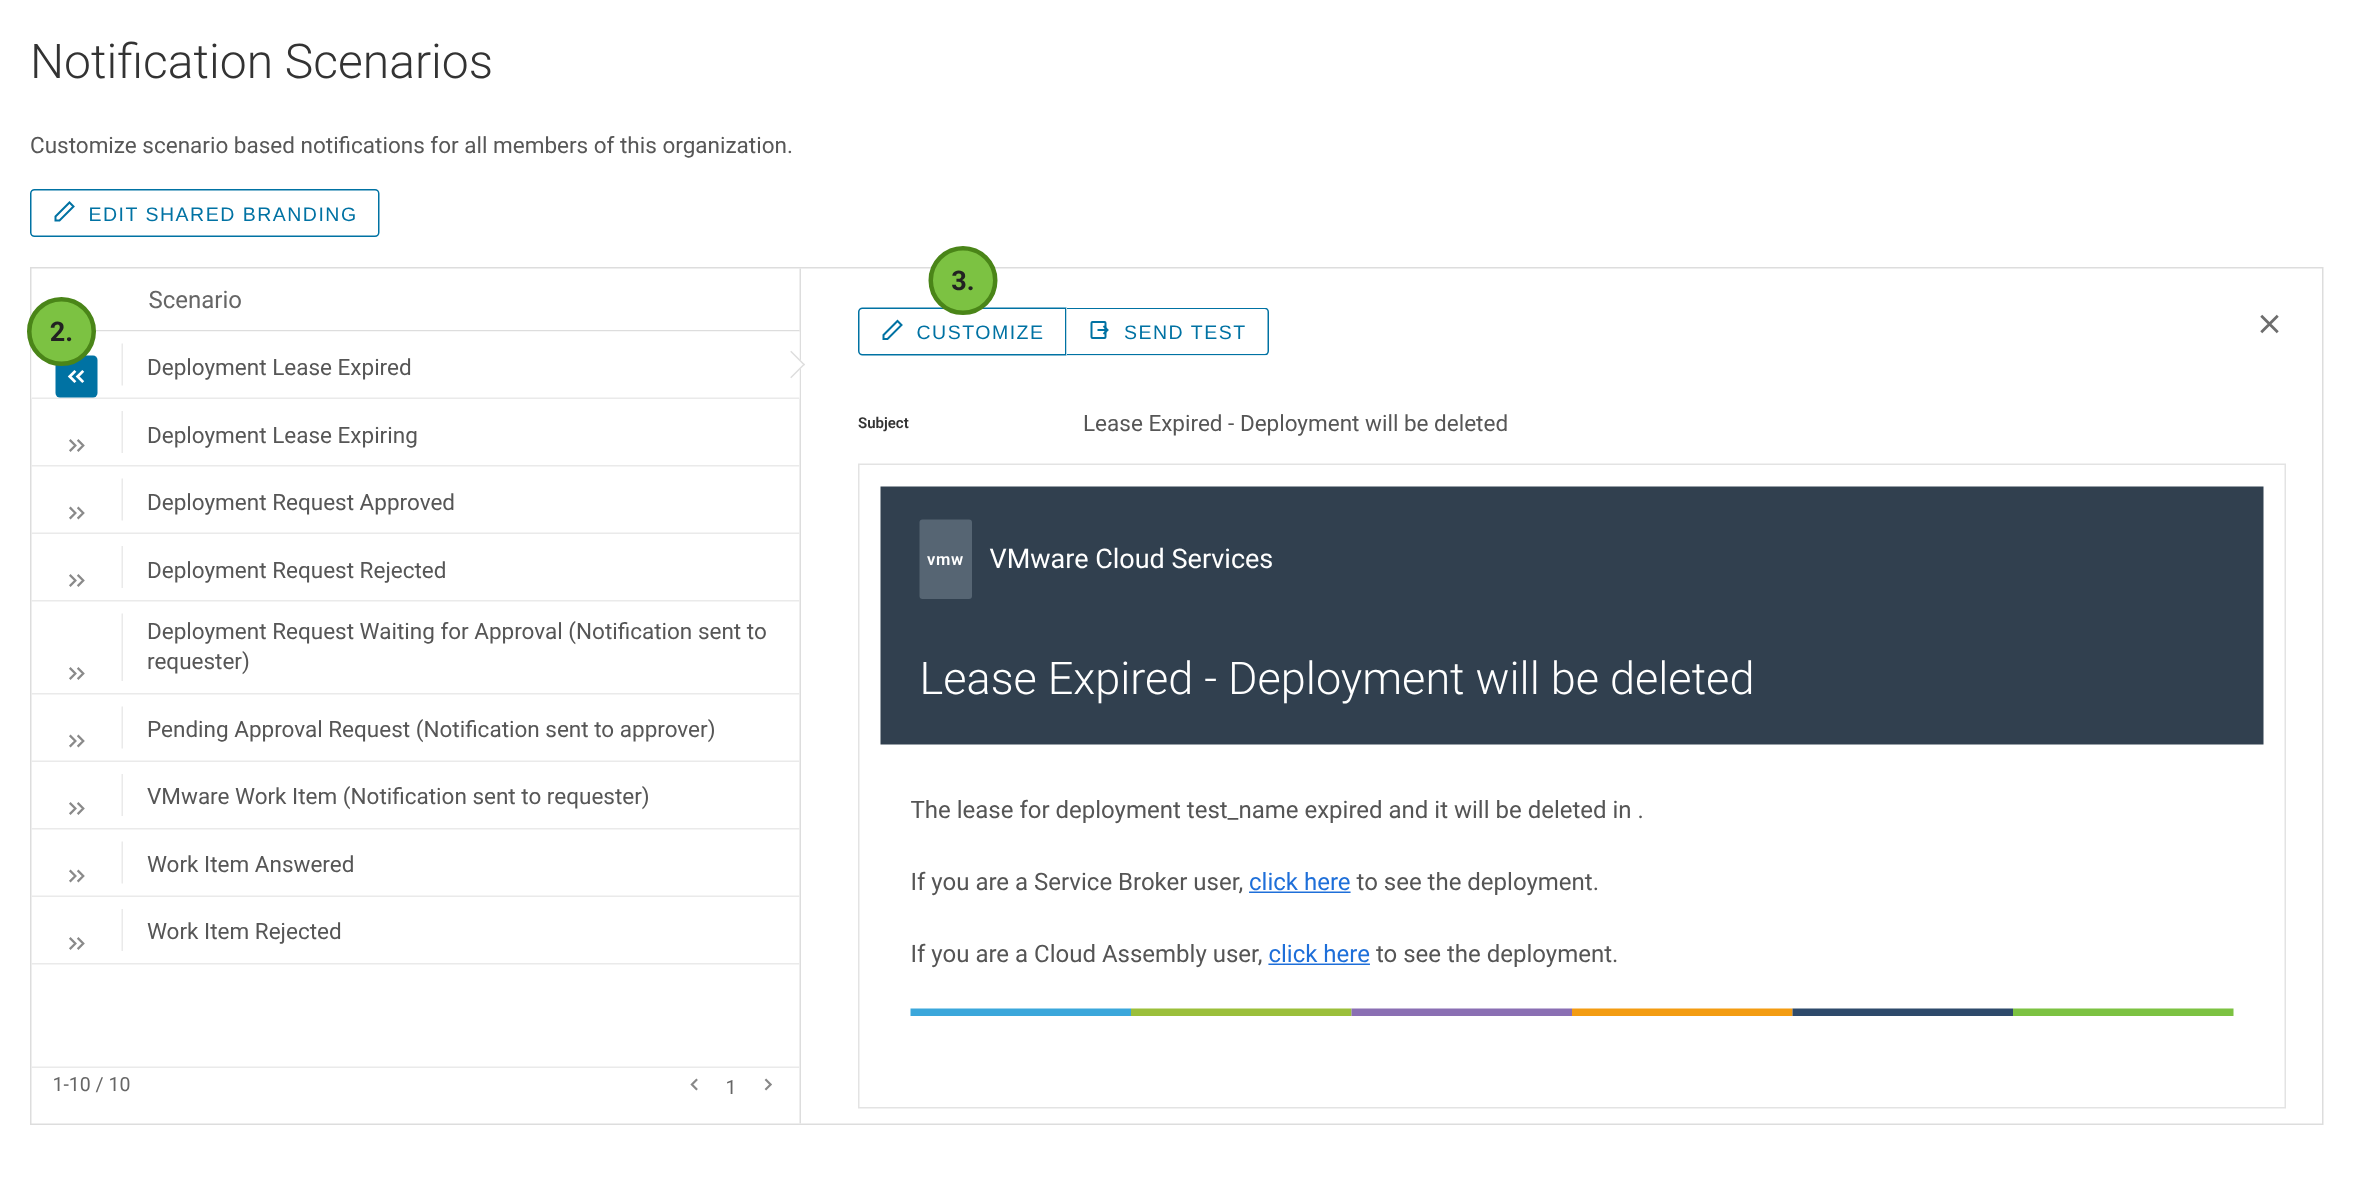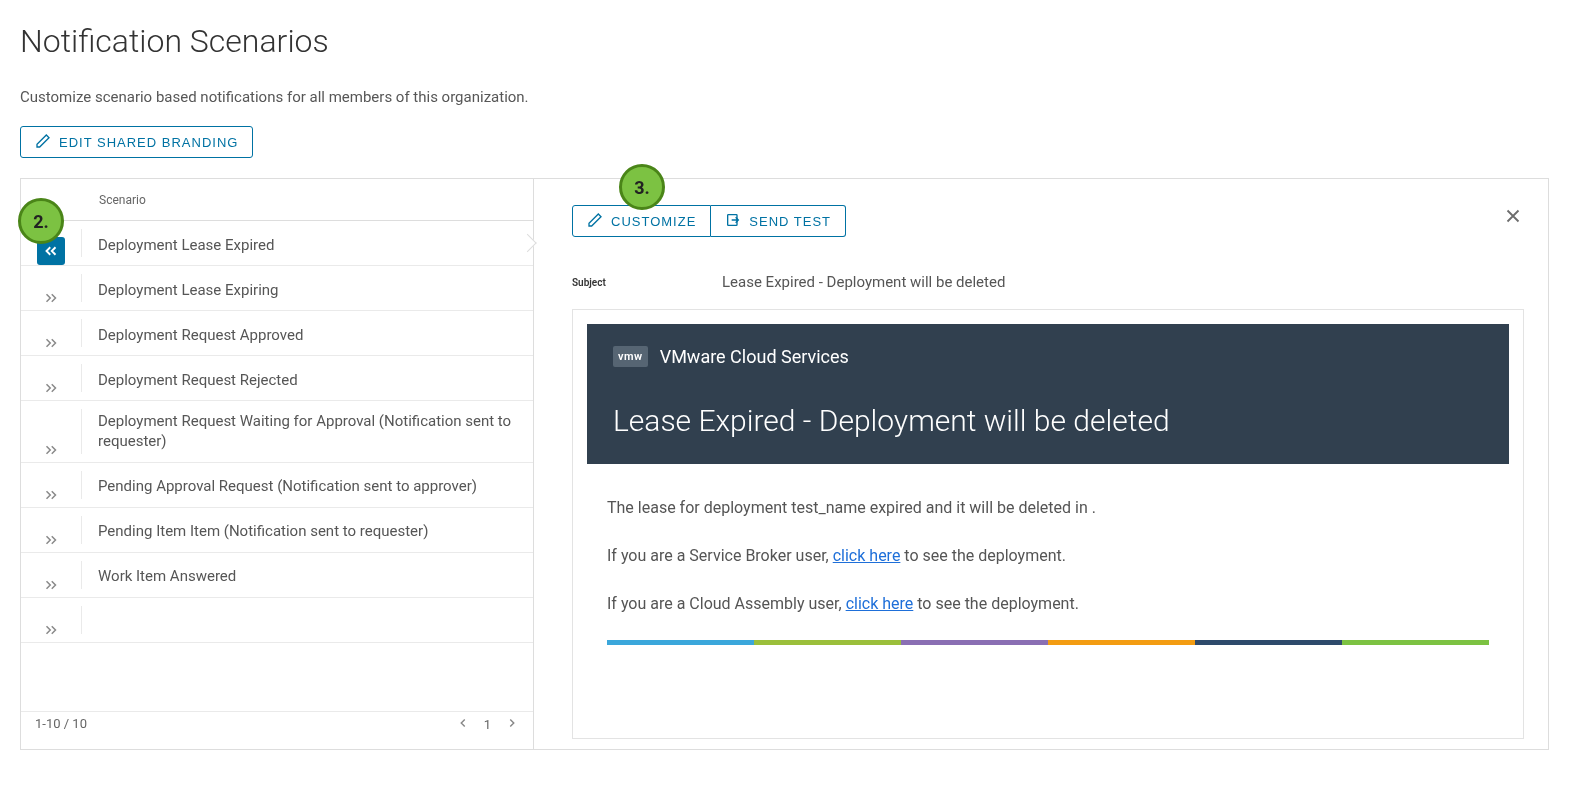--- a/index.html
+++ b/index.html
@@ -58,21 +58,21 @@
       display: flex;
       flex-direction: column;
       position: relative;
     }
     .th-row {
       display: flex;
       align-items: center;
       height: 42px;
       border-bottom: 1px solid #ddd;
       padding-left: 78px;
-      font-size: 12px;
+      font-size: 16px;
       color: #666;
     }
     .row {
       display: flex;
       align-items: flex-end;
       min-height: 45px;
       border-bottom: 1px solid #eaeaea;
       cursor: pointer;
       position: relative;
     }
@@ -170,21 +170,21 @@
     }
     .preview-inner { width: 100%; }
     .email-header {
       background: #31404f;
       color: #fff;
       padding: 22px 26px 26px 26px;
     }
     .brand { display:flex; align-items:center; gap:12px; font-size:18px; margin-bottom: 36px;}
     .brand-logo {
       background:#566573; color:#fff; font-size:11px; font-weight:600;
-      padding: 4px 5px; border-radius:2px; letter-spacing:0.5px;
+      padding: 20px 5px; border-radius:2px; letter-spacing:0.5px;
     }
     .email-title { font-size: 30px; font-weight: 300; }
     .email-body { padding: 32px 20px 10px 20px; font-size: 16px; color:#555; line-height: 1.5;}
     .email-body p { margin-bottom: 24px; }
     .email-body strong { font-weight: 400; }
     .email-body a { color: #1e6fd9; }
     .stripe { display:flex; height:5px; margin: 0 0 0 0;}
     .stripe span { flex:1; }
 
     .callout {
@@ -293,40 +293,41 @@
       <div class="label">Pending Approval Request (Notification sent to approver)</div>
     </div>
     <div class="row">
       <div class="expander-cell">
           <span class="expander-chevron"><svg width="18" height="18" viewBox="0 0 24 24" fill="none" stroke="currentColor" stroke-width="2">
               <path d="M6 17l5-5-5-5"></path>
               <path d="M13 17l5-5-5-5"></path>
             </svg></span>
         </div>
       <div class="divider"></div>
-      <div class="label">Pending Item Item (Notification sent to requester)</div>
+      <div class="label">VMware Work Item (Notification sent to requester)</div>
     </div>
     <div class="row">
       <div class="expander-cell">
           <span class="expander-chevron"><svg width="18" height="18" viewBox="0 0 24 24" fill="none" stroke="currentColor" stroke-width="2">
               <path d="M6 17l5-5-5-5"></path>
               <path d="M13 17l5-5-5-5"></path>
             </svg></span>
         </div>
       <div class="divider"></div>
       <div class="label">Work Item Answered</div>
     </div>
     <div class="row">
       <div class="expander-cell">
           <span class="expander-chevron"><svg width="18" height="18" viewBox="0 0 24 24" fill="none" stroke="currentColor" stroke-width="2">
               <path d="M6 17l5-5-5-5"></path>
               <path d="M13 17l5-5-5-5"></path>
             </svg></span>
         </div>
       <div class="divider"></div>
+      <div class="label">Work Item Rejected</div>
     </div>
 
     <div class="pager">
       <span>1-10 / 10</span>
       <div class="right">
         <span class="chev"><svg width="14" height="14" viewBox="0 0 24 24" fill="none" stroke="currentColor" stroke-width="2.5">
               <path d="M15 18l-6-6 6-6"></path>
             </svg></span>
         <span>1</span>
         <span class="chev"><svg width="14" height="14" viewBox="0 0 24 24" fill="none" stroke="currentColor" stroke-width="2.5">

